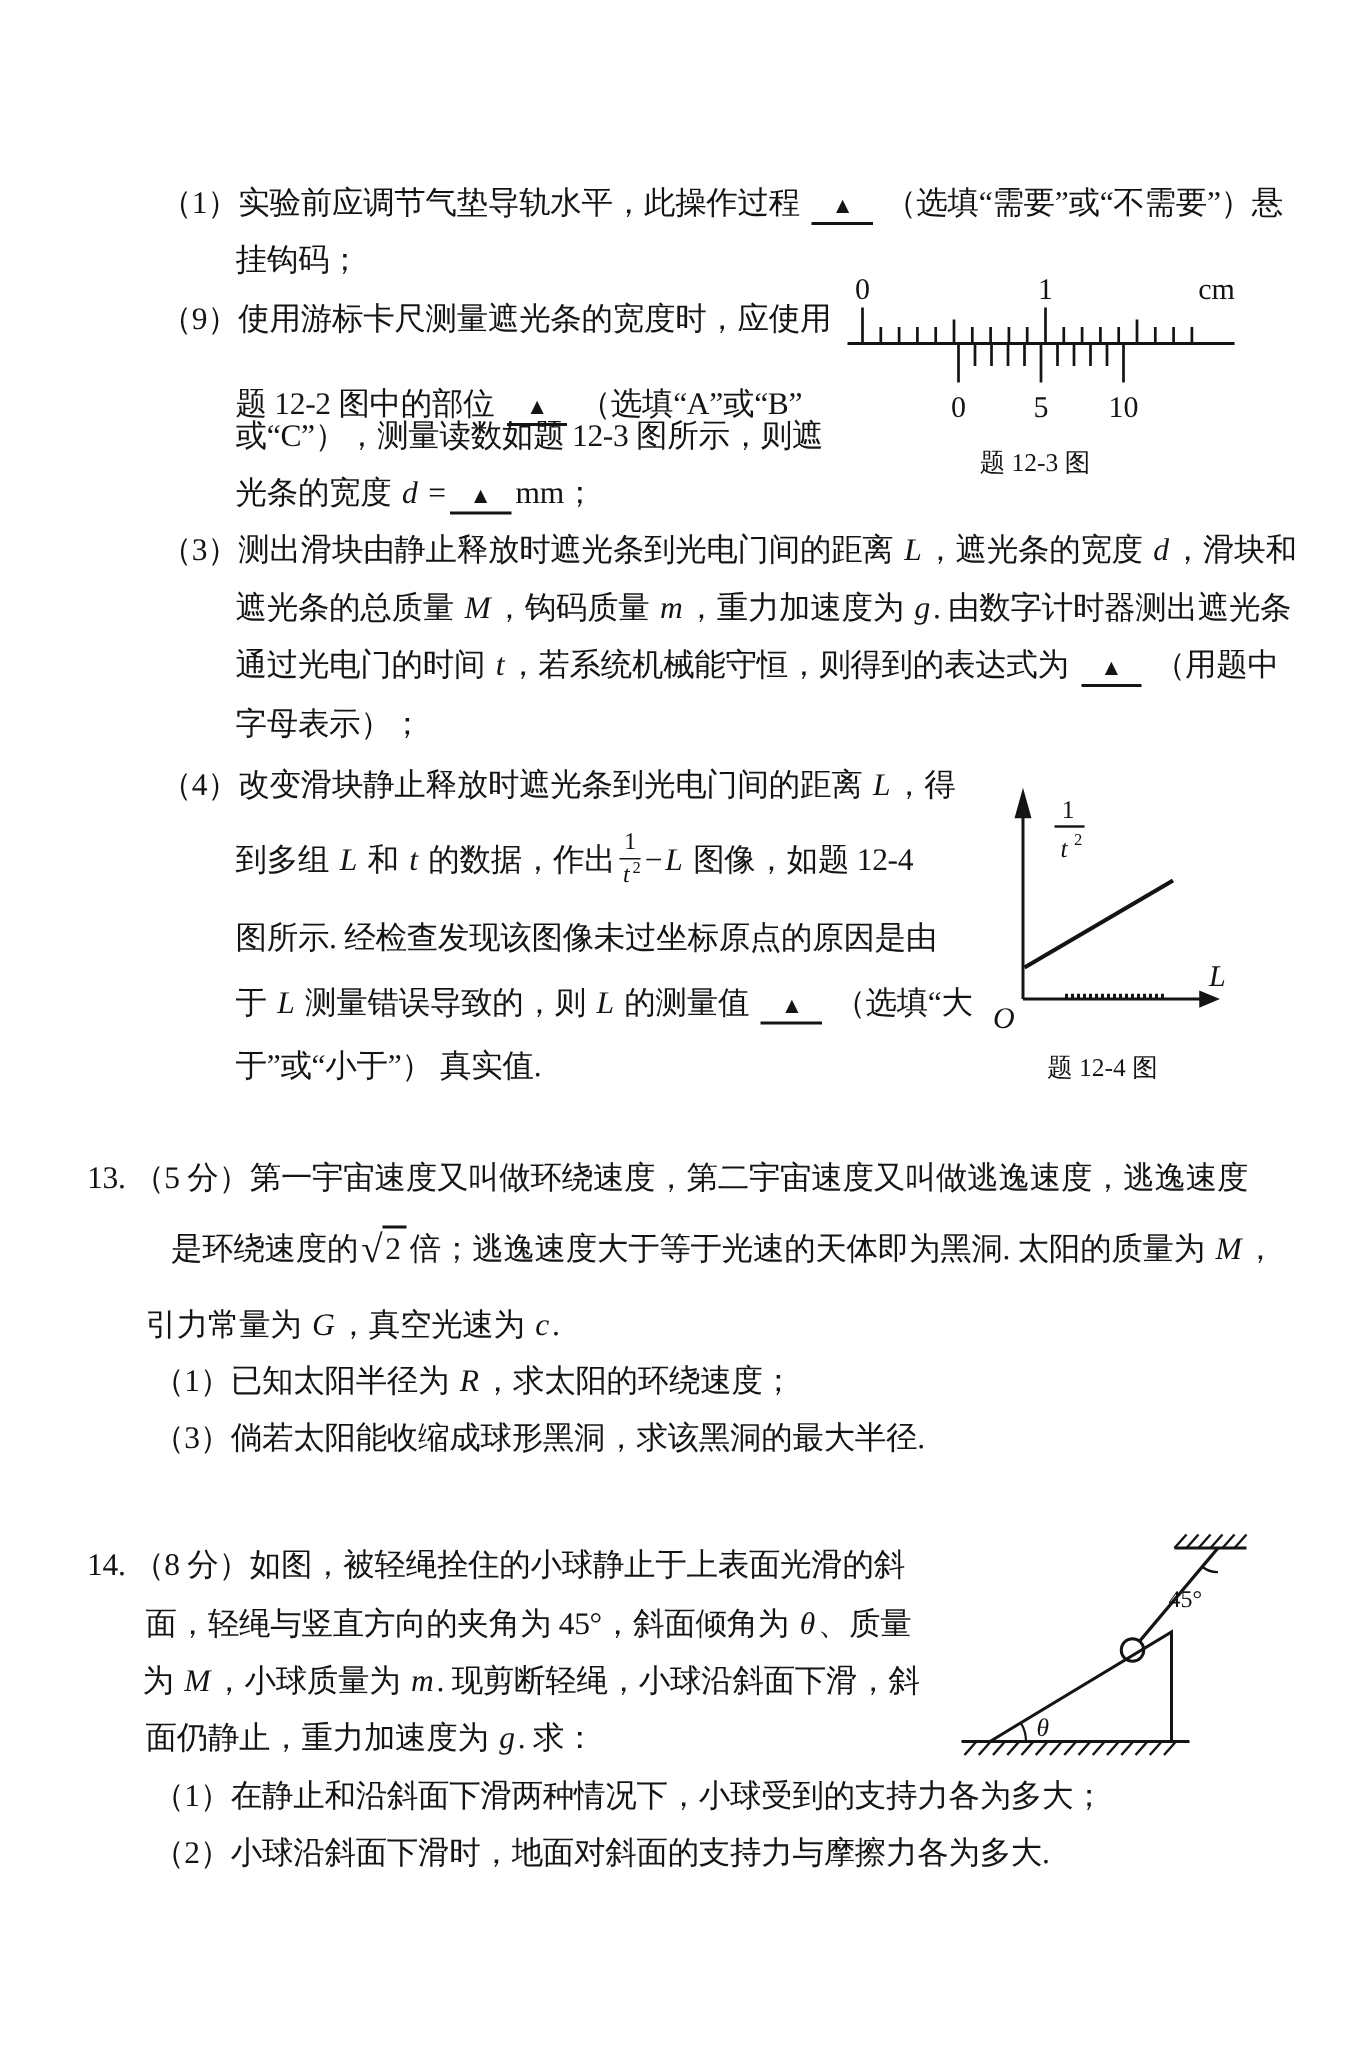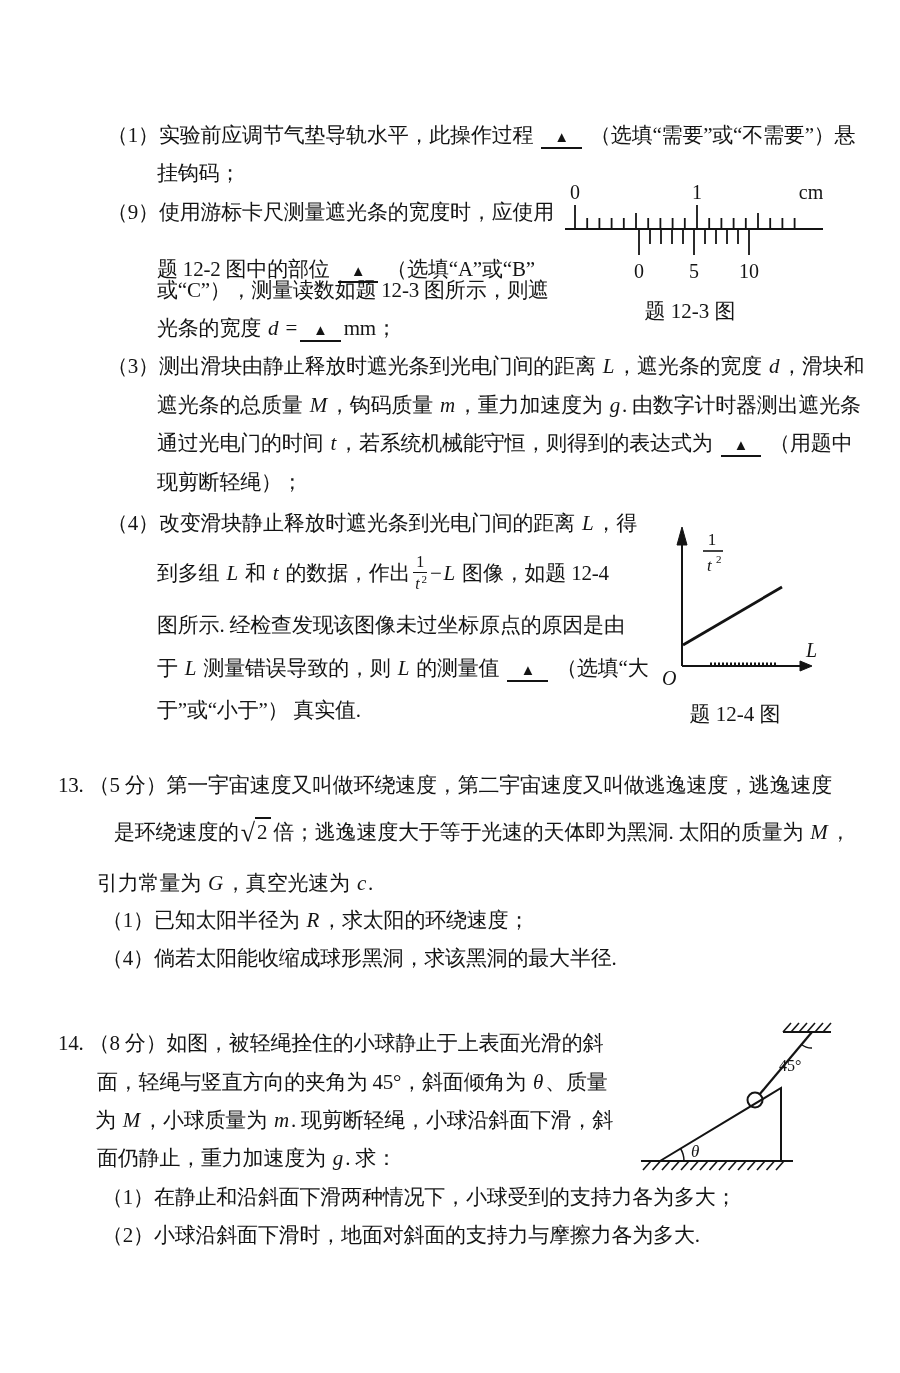--- a/index.html
+++ b/index.html
@@ -20,56 +20,56 @@
   .frac{
     display:inline-flex;flex-direction:column;align-items:center;
     vertical-align:middle;font-size:16px;line-height:1.05;margin:0 3px;transform:translateY(-2px);
   }
   .frac .fbar{align-self:stretch;border-top:1.6px solid #141414;margin:1px 0;}
   .frac sup{font-size:11px;}
   .sqrt{display:inline-block;white-space:nowrap;margin:0 2px;}
   .sqrt .rad{display:inline-block;font-size:26px;line-height:1;transform:translateY(2px);}
   .sqrt .rcd{display:inline-block;border-top:2px solid #141414;padding:0 4px 0 2px;}
   .fig{position:absolute;}
-  .caption{position:absolute;font-size:21px;text-align:center;white-space:nowrap;}
+  .caption{position:absolute;font-size:17px;text-align:center;white-space:nowrap;}
   svg text{font-family:"Liberation Serif","DejaVu Serif",serif;fill:#141414;}
   svg .it{font-style:italic;}
   svg line, svg path, svg polygon, svg polyline, svg circle{stroke:#141414;}
 </style>
 </head>
 <body>
 
 <div class="line" style="left:107px;top:122px">（1）实验前应调节气垫导轨水平，此操作过程 <span class="blank">▲</span> （选填“需要”或“不需要”）悬</div>
 <div class="line" style="left:157px;top:160px">挂钩码；</div>
 
 <div class="line" style="left:107px;top:199px">（9）使用游标卡尺测量遮光条的宽度时，应使用</div>
 <div class="line" style="left:157px;top:256px">题 12-2 图中的部位 <span class="blank">▲</span> （选填“A”或“B”</div>
 <div class="line" style="left:157px;top:277px">或“C”），测量读数如题 12-3 图所示，则遮</div>
 <div class="line" style="left:157px;top:315px">光条的宽度 <i class="mvar">d</i> =<span class="blank">▲</span>mm；</div>
 
 <div class="line" style="left:107px;top:353px">（3）测出滑块由静止释放时遮光条到光电门间的距离 <i class="mvar">L</i>，遮光条的宽度 <i class="mvar">d</i>，滑块和</div>
 <div class="line" style="left:157px;top:392px">遮光条的总质量 <i class="mvar">M</i>，钩码质量 <i class="mvar">m</i>，重力加速度为 <i class="mvar">g</i>. 由数字计时器测出遮光条</div>
 <div class="line" style="left:157px;top:430px">通过光电门的时间 <i class="mvar">t</i>，若系统机械能守恒，则得到的表达式为 <span class="blank">▲</span> （用题中</div>
-<div class="line" style="left:157px;top:469px">现剪断轻绳）；</div>
+<div class="line" style="left:157px;top:469px">字母表示）；</div>
 
 <div class="line" style="left:107px;top:510px">（4）改变滑块静止释放时遮光条到光电门间的距离 <i class="mvar">L</i>，得</div>
 <div class="line" style="left:157px;top:556px">到多组 <i class="mvar">L</i> 和 <i class="mvar">t</i> 的数据，作出<span class="frac">
       <span>1</span>
       <span class="fbar"></span>
       <span><i class="mvar">t</i><sup>2</sup></span>
     </span>−<i class="mvar">L</i> 图像，如题 12-4</div>
 <div class="line" style="left:157px;top:612px">图所示. 经检查发现该图像未过坐标原点的原因是由</div>
 <div class="line" style="left:157px;top:655px">于 <i class="mvar">L</i> 测量错误导致的，则 <i class="mvar">L</i> 的测量值 <span class="blank">▲</span> （选填“大</div>
 <div class="line" style="left:157px;top:697px">于”或“小于”） 真实值.</div>
 
 <div class="line" style="left:58px;top:772px">13. （5 分）第一宇宙速度又叫做环绕速度，第二宇宙速度又叫做逃逸速度，逃逸速度</div>
 <div class="line" style="left:114px;top:817px">是环绕速度的<span class="sqrt"><span class="rad">√</span><span class="rcd">2</span></span>倍；逃逸速度大于等于光速的天体即为黑洞. 太阳的质量为 <i class="mvar">M</i>，</div>
 <div class="line" style="left:97px;top:870px">引力常量为 <i class="mvar">G</i>，真空光速为 <i class="mvar">c</i>.</div>
 <div class="line" style="left:102px;top:907px">（1）已知太阳半径为 <i class="mvar">R</i>，求太阳的环绕速度；</div>
-<div class="line" style="left:102px;top:945px">（4）倘若太阳能收缩成球形黑洞，求该黑洞的最大半径.</div>
+<div class="line" style="left:102px;top:945px">（3）倘若太阳能收缩成球形黑洞，求该黑洞的最大半径.</div>
 
 <div class="line" style="left:58px;top:1030px">14. （8 分）如图，被轻绳拴住的小球静止于上表面光滑的斜</div>
 <div class="line" style="left:97px;top:1069px">面，轻绳与竖直方向的夹角为 45°，斜面倾角为 <i class="mvar">θ</i>、质量</div>
 <div class="line" style="left:95px;top:1107px">为 <i class="mvar">M</i>，小球质量为 <i class="mvar">m</i>. 现剪断轻绳，小球沿斜面下滑，斜</div>
 <div class="line" style="left:97px;top:1145px">面仍静止，重力加速度为 <i class="mvar">g</i>. 求：</div>
 <div class="line" style="left:102px;top:1184px">（1）在静止和沿斜面下滑两种情况下，小球受到的支持力各为多大；</div>
 <div class="line" style="left:102px;top:1222px">（2）小球沿斜面下滑时，地面对斜面的支持力与摩擦力各为多大.</div>
 
 <svg class="fig" style="left:553px;top:183px" width="300" height="112" viewBox="0 0 300 112">
   <line x1="12" y1="46" x2="270" y2="46" stroke-width="2"></line>

